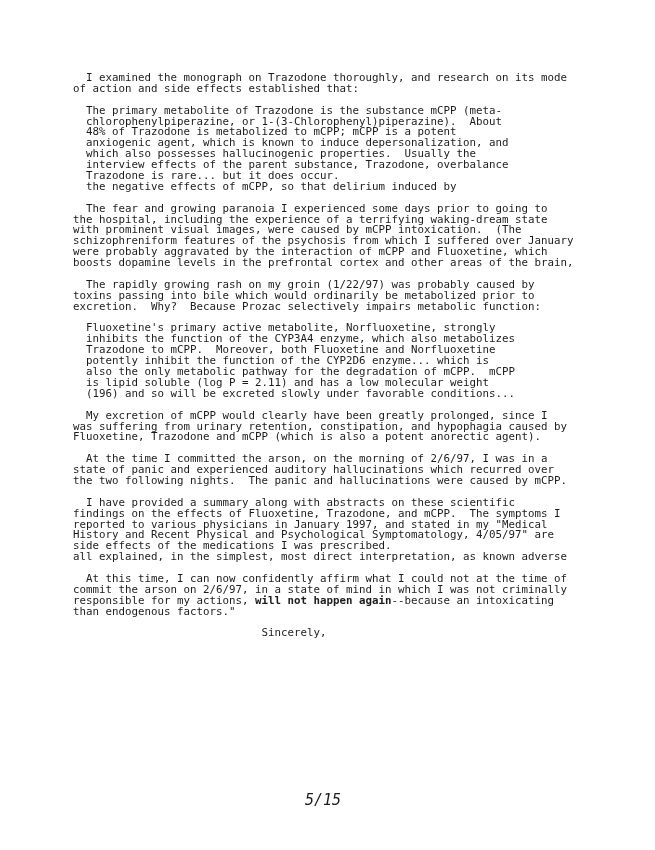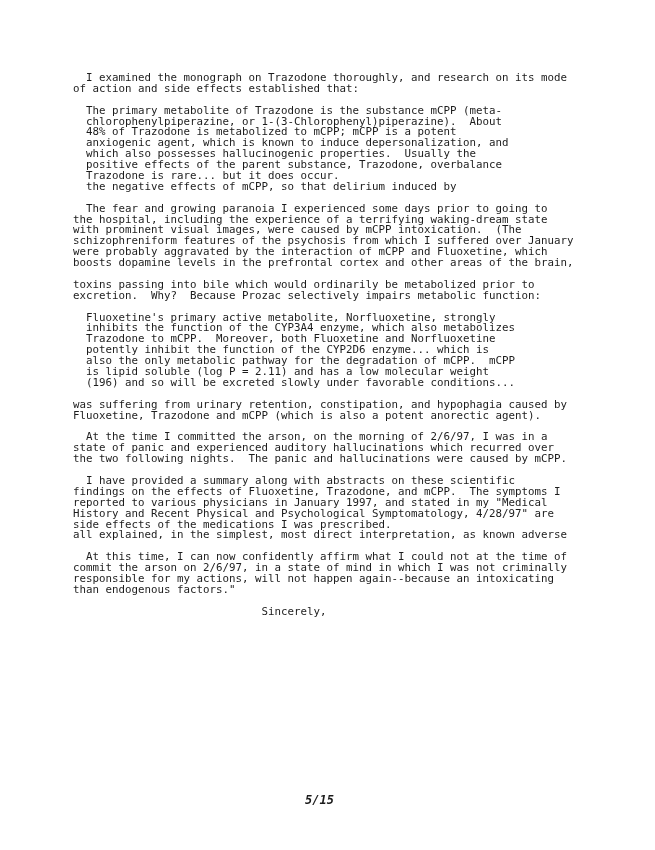--- a/index.html
+++ b/index.html
@@ -22,79 +22,80 @@
     left: 73px;
     top: 73px;
     font-size: 10.8px;
     line-height: 10.9px;
   }
   .ln {
     white-space: pre;
     height: 10.9px;
   }
   .b {
-    font-weight: normal;
+    font-weight: bold;
   }
   .pagenum {
     position: absolute;
     left: 305px;
     top: 795px;
-    font-size: 12px;
+    font-size: 15px;
     line-height: 11px;
     font-style: italic;
     white-space: pre;
-    font-weight: bold;
   }
 </style>
 </head>
 <body>
 
 <div class="page">
   <div class="letter">
       <div class="ln"><span>  I examined the monograph on Trazodone thoroughly, and research on its mode</span></div>
       <div class="ln"><span>of action and side effects established that:</span></div>
       <div class="ln"><span></span></div>
       <div class="ln"><span>  The primary metabolite of Trazodone is the substance mCPP (meta-</span></div>
       <div class="ln"><span>  chlorophenylpiperazine, or 1-(3-Chlorophenyl)piperazine).  About</span></div>
       <div class="ln"><span>  48% of Trazodone is metabolized to mCPP; mCPP is a potent</span></div>
       <div class="ln"><span>  anxiogenic agent, which is known to induce depersonalization, and</span></div>
       <div class="ln"><span>  which also possesses hallucinogenic properties.  Usually the</span></div>
-      <div class="ln"><span>  positive effects of the parent substance, Trazodone, overbalance</span></div>
+      <div class="ln"><span>  interview effects of the parent substance, Trazodone, overbalance</span></div>
       <div class="ln"><span>  Trazodone is rare... but it does occur.</span></div>
       <div class="ln"><span>  the negative effects of mCPP, so that delirium induced by</span></div>
       <div class="ln"><span></span></div>
       <div class="ln"><span>  The fear and growing paranoia I experienced some days prior to going to</span></div>
       <div class="ln"><span>the hospital, including the experience of a terrifying waking-dream state</span></div>
       <div class="ln"><span>with prominent visual images, were caused by mCPP intoxication.  (The</span></div>
       <div class="ln"><span>schizophreniform features of the psychosis from which I suffered over January</span></div>
       <div class="ln"><span>were probably aggravated by the interaction of mCPP and Fluoxetine, which</span></div>
       <div class="ln"><span>boosts dopamine levels in the prefrontal cortex and other areas of the brain,</span></div>
       <div class="ln"><span></span></div>
+      <div class="ln"><span>  The rapidly growing rash on my groin (1/22/97) was probably caused by</span></div>
       <div class="ln"><span>toxins passing into bile which would ordinarily be metabolized prior to</span></div>
       <div class="ln"><span>excretion.  Why?  Because Prozac selectively impairs metabolic function:</span></div>
       <div class="ln"><span></span></div>
       <div class="ln"><span>  Fluoxetine's primary active metabolite, Norfluoxetine, strongly</span></div>
       <div class="ln"><span>  inhibits the function of the CYP3A4 enzyme, which also metabolizes</span></div>
       <div class="ln"><span>  Trazodone to mCPP.  Moreover, both Fluoxetine and Norfluoxetine</span></div>
       <div class="ln"><span>  potently inhibit the function of the CYP2D6 enzyme... which is</span></div>
       <div class="ln"><span>  also the only metabolic pathway for the degradation of mCPP.  mCPP</span></div>
       <div class="ln"><span>  is lipid soluble (log P = 2.11) and has a low molecular weight</span></div>
       <div class="ln"><span>  (196) and so will be excreted slowly under favorable conditions...</span></div>
       <div class="ln"><span></span></div>
+      <div class="ln"><span>  My excretion of mCPP would clearly have been greatly prolonged, since I</span></div>
       <div class="ln"><span>was suffering from urinary retention, constipation, and hypophagia caused by</span></div>
       <div class="ln"><span>Fluoxetine, Trazodone and mCPP (which is also a potent anorectic agent).</span></div>
       <div class="ln"><span></span></div>
       <div class="ln"><span>  At the time I committed the arson, on the morning of 2/6/97, I was in a</span></div>
       <div class="ln"><span>state of panic and experienced auditory hallucinations which recurred over</span></div>
       <div class="ln"><span>the two following nights.  The panic and hallucinations were caused by mCPP.</span></div>
       <div class="ln"><span></span></div>
       <div class="ln"><span>  I have provided a summary along with abstracts on these scientific</span></div>
       <div class="ln"><span>findings on the effects of Fluoxetine, Trazodone, and mCPP.  The symptoms I</span></div>
       <div class="ln"><span>reported to various physicians in January 1997, and stated in my "Medical</span></div>
-      <div class="ln"><span>History and Recent Physical and Psychological Symptomatology, 4/28/97" are</span></div>
+      <div class="ln"><span>History and Recent Physical and Psychological Symptomatology, 4/05/97" are</span></div>
       <div class="ln"><span>side effects of the medications I was prescribed.</span></div>
       <div class="ln"><span>all explained, in the simplest, most direct interpretation, as known adverse</span></div>
       <div class="ln"><span></span></div>
       <div class="ln"><span>  At this time, I can now confidently affirm what I could not at the time of</span></div>
       <div class="ln"><span>commit the arson on 2/6/97, in a state of mind in which I was not criminally</span></div>
       <div class="ln"><span>responsible for my actions, </span><span class="b">will not happen again</span><span>--because an intoxicating</span></div>
       <div class="ln"><span>than endogenous factors."</span></div>
       <div class="ln"><span></span></div>
       <div class="ln"><span>                             Sincerely,</span></div>
       <div class="ln"><span></span></div>

